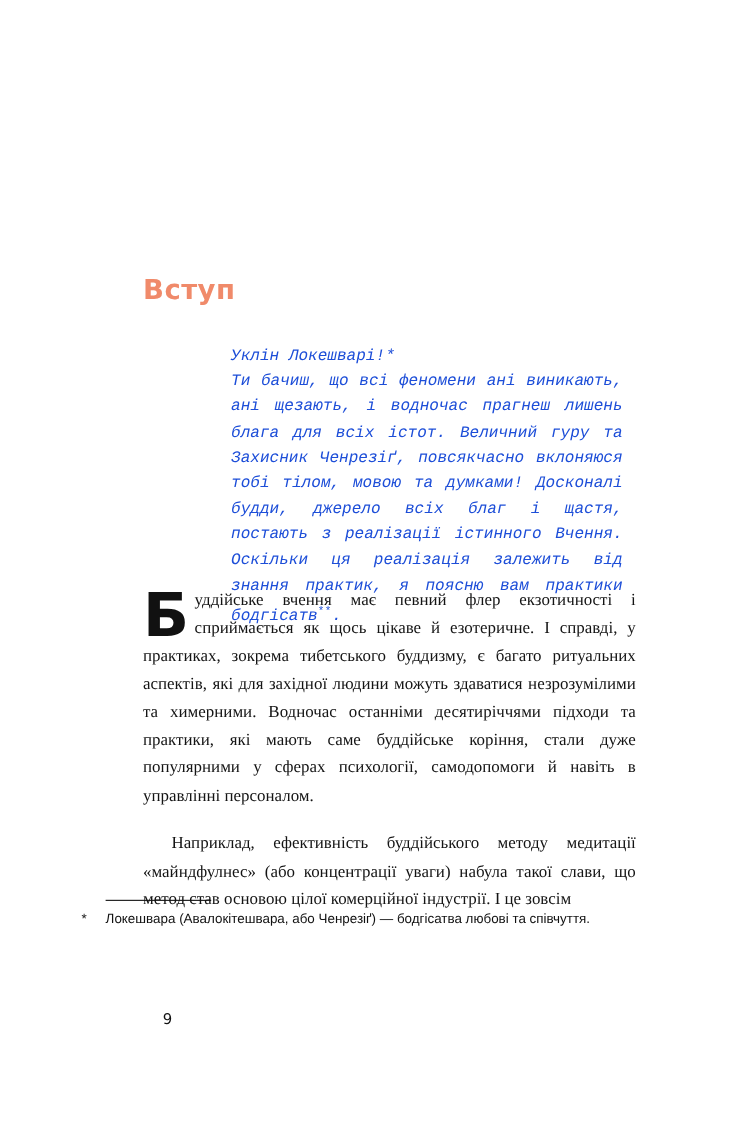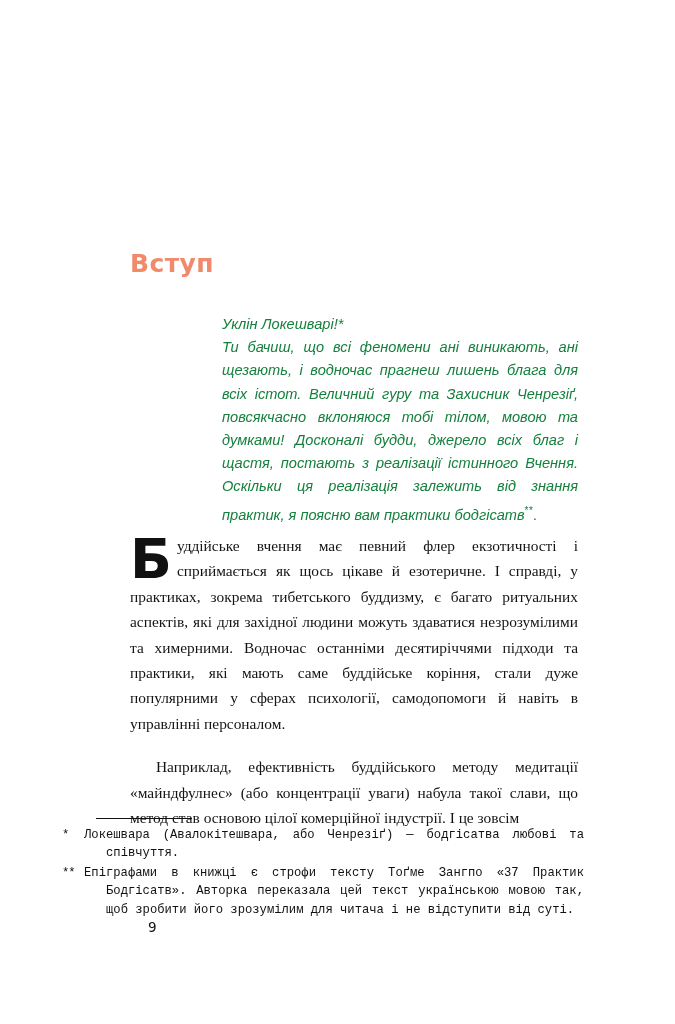--- a/index.html
+++ b/index.html
@@ -29,28 +29,28 @@
     font-family: "DejaVu Sans", sans-serif;
     font-size: 25px;
     font-weight: 600;
     letter-spacing: 0.4px;
     color: #f08a6a;
   }
 
   
   .epigraph {
     position: absolute;
-    left: 222px;
+    left: 210px;
     top: 313px;
     width: 356px;
-    font-family: Liberation Sans, sans-serif;
+    font-family: Liberation Mono, monospace;
     font-style: italic;
     font-size: 14.6px;
     line-height: 23.2px;
-    color: #15803d;
+    color: #1d4ed8;
     text-align: justify;
     text-justify: inter-word;
   }
   .epigraph .line-first {
     display: block;
     text-align: left;
   }
   .epigraph .sup {
     font-style: normal;
     font-size: 10px;
@@ -92,24 +92,24 @@
   .footnote-rule {
     position: absolute;
     left: 96px;
     top: 818px;
     width: 96px;
     height: 1px;
     background: #111111;
   }
   .footnotes {
     position: absolute;
-    left: 84px;
+    left: 96px;
     top: 826px;
     width: 500px;
-    font-family: Liberation Mono, monospace;
+    font-family: Liberation Sans, sans-serif;
     font-size: 12.2px;
     line-height: 18.4px;
     color: #111111;
   }
   .footnote {
     display: block;
     text-align: justify;
     text-justify: inter-word;
     padding-left: 22px;
     text-indent: -22px;
@@ -151,18 +151,17 @@
     <p class="para"><span class="dropcap">Б</span><span>уддійське вчення має певний флер екзотичності і сприймається як щось цікаве й езотеричне. І справді, у практиках, зокрема тибетського буддизму, є багато ритуальних аспектів, які для західної людини можуть здаватися незрозумілими та химерними. Водночас останніми десятиріччями підходи та практики, які мають саме буддійське коріння, стали дуже популярними у сферах психології, самодопомоги й навіть в управлінні персоналом.</span></p>
 
     <p class="para"><span>Наприклад, ефективність буддійського методу медитації «майндфулнес» (або концентрації уваги) набула такої слави, що метод став основою цілої комерційної індустрії. І це зовсім</span></p>
   </div>
 
   <div class="footnote-rule"></div>
 
   <div class="footnotes">
     <span class="footnote"><span class="fn-mark">*</span><span>Локешвара (Авалокітешвара, або Ченрезіґ) — бодгісатва любові та співчуття.</span></span>
 
-    <span class="footnote"><span class="fn-mark two">**</span><span>Епіграфами в книжці є строфи тексту Тоґме Зангпо «37 Практик Бодгісатв». Авторка переказала цей текст українською мовою так, щоб зробити його зрозумілим для читача і не відступити від суті.</span></span>
   </div>
 
   <div class="page-number">9</div>
 
 </div>
 
 </body></html>

